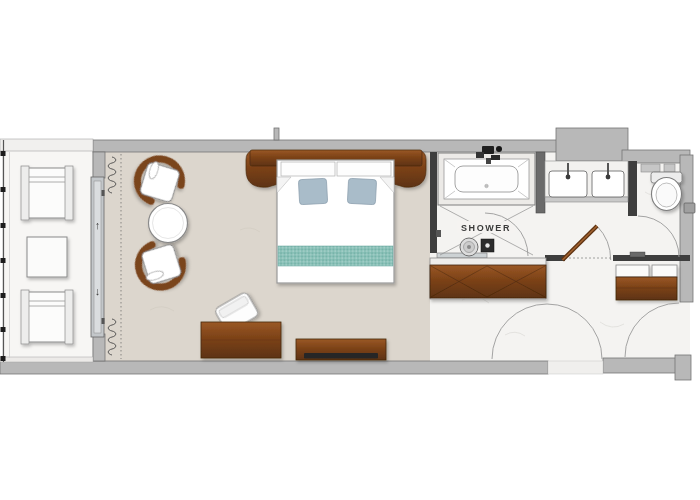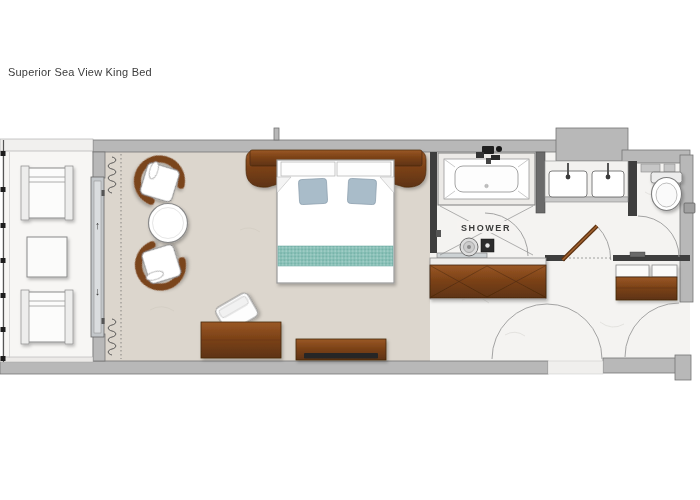--- a/index.html
+++ b/index.html
@@ -8,21 +8,20 @@
   .plan-title{position:absolute;left:8px;top:66px;font-size:11px;color:#3c3c3c;letter-spacing:.2px;}
   svg{position:absolute;left:0;top:0;}
   svg text{font-family:"Liberation Sans",sans-serif;}
   .shower-label{font-size:9px;letter-spacing:1.6px;fill:#3a3a3a;font-weight:bold;}
   .slider-arrow{font-size:11px;fill:#3a3a3a;}
 </style>
 </head>
 <body>
 
 <div class="stage">
-  <div class="plan-title">Superior Sea View King Bed</div>
 
   <svg width="700" height="500" viewBox="0 0 700 500">
     <defs>
       <linearGradient id="wood" x1="0" y1="0" x2="0" y2="1">
         <stop offset="0" stop-color="#9a5826"></stop>
         <stop offset="0.45" stop-color="#7c4217"></stop>
         <stop offset="1" stop-color="#5e3312"></stop>
       </linearGradient>
       <pattern id="tealdots" width="3.5" height="3.5" patternUnits="userSpaceOnUse">
         <rect width="3.5" height="3.5" fill="#8ac1b8"></rect>

